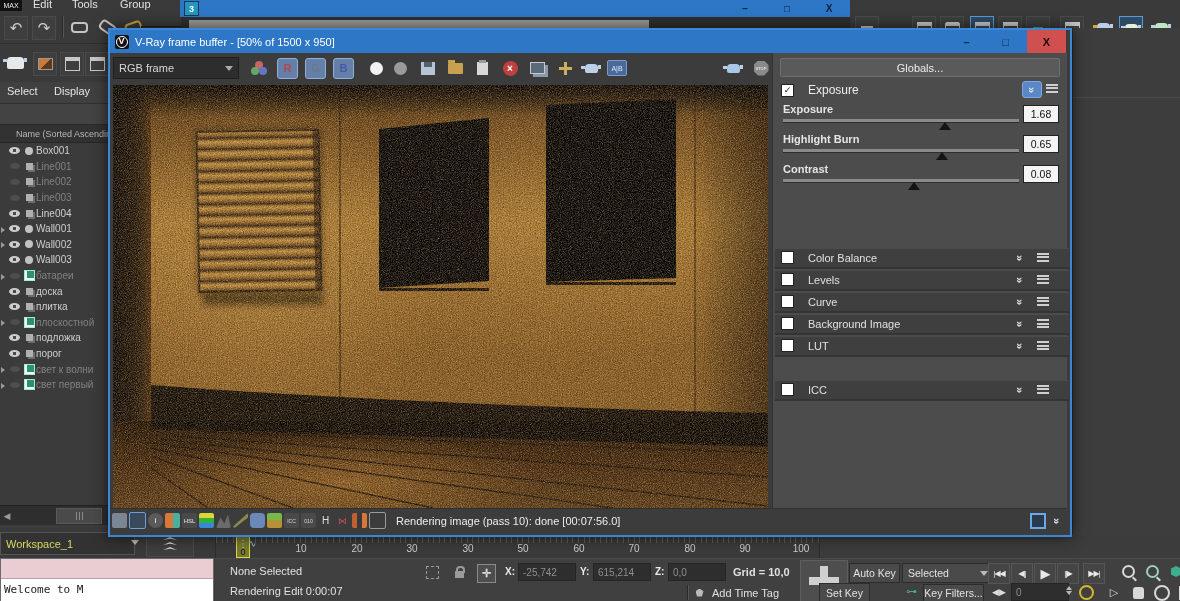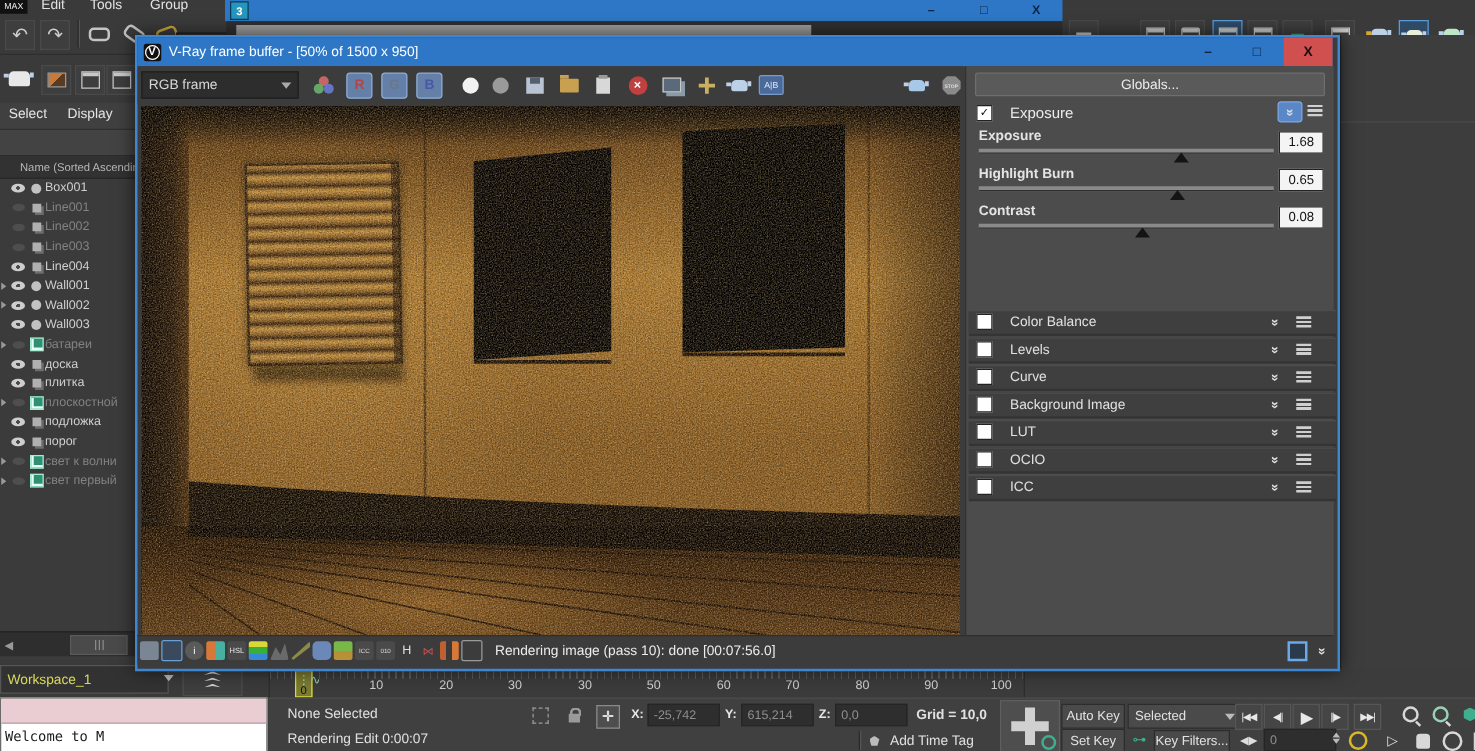--- a/index.html
+++ b/index.html
@@ -455,21 +455,21 @@
 
     <div class="bigplus">
         <span class="keydot"></span>
       </div>
 
     <div class="abtn" style="left:634px;top:4px;width:49px;height:18px">Auto Key</div>
     <div class="abtn" style="left:687px;top:4px;width:80px;height:18px;justify-content:space-between;padding:0 5px">
       <span>Selected</span>
         <i style="border-left:4px solid transparent;border-right:4px solid transparent;border-top:5px solid #bbb"></i>
     </div>
-    <div class="abtn" style="left:634px;top:24px;width:49px;height:17px">Set Key</div>
+    <div class="abtn" style="left:604px;top:24px;width:49px;height:17px">Set Key</div>
     <span class="coordicon" style="left:688px;top:24px;color:#3fae8f;font-size:11px">⊶</span>
     <div class="abtn" style="left:708px;top:25px;width:59px;height:16px">Key Filters...</div>
 
     <div class="pbtn" style="left:773px">|◀◀</div>
     <div class="pbtn" style="left:796px">◀||</div>
     <div class="pbtn play" style="left:819px">▶</div>
     <div class="pbtn" style="left:842px">||▶</div>
     <div class="pbtn" style="left:868px">▶▶|</div>
     <div class="navico" style="left:775px;top:24px">
         <span style="color:#ddd;font-size:9px">◀▶</span>
@@ -729,27 +729,20 @@
           <span class="burger" style="position:static"></span>
           <span style="width:6px"></span>
         </div>
       <div class="sect" style="top:261px">
           <span class="cb"></span>
           <span class="lbl">Background Image</span>
           <span class="chev2">»</span>
           <span class="burger" style="position:static"></span>
           <span style="width:6px"></span>
         </div>
-      <div class="sect" style="top:305px">
-          <span class="cb"></span>
-          <span class="lbl">OCIO</span>
-          <span class="chev2">»</span>
-          <span class="burger" style="position:static"></span>
-          <span style="width:6px"></span>
-        </div>
       <div class="sect" style="top:327px">
           <span class="cb"></span>
           <span class="lbl">ICC</span>
           <span class="chev2">»</span>
           <span class="burger" style="position:static"></span>
           <span style="width:6px"></span>
         </div>
     </div>
 
     <div class="vfb-status">

